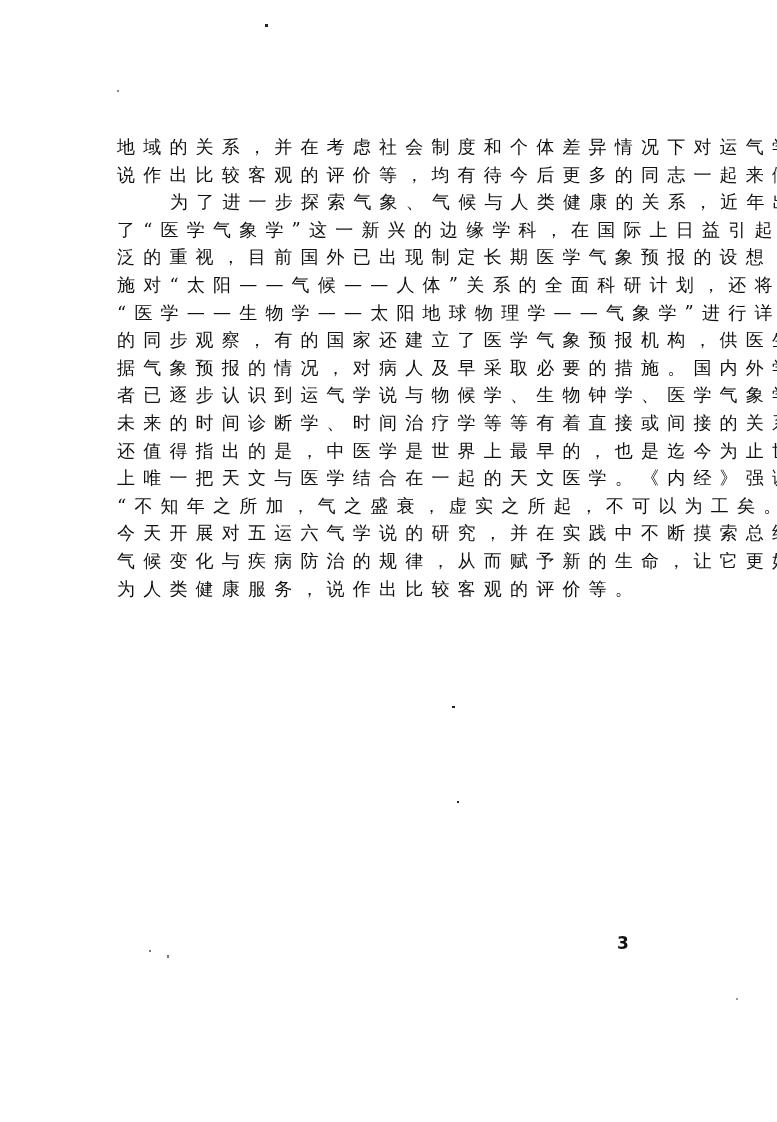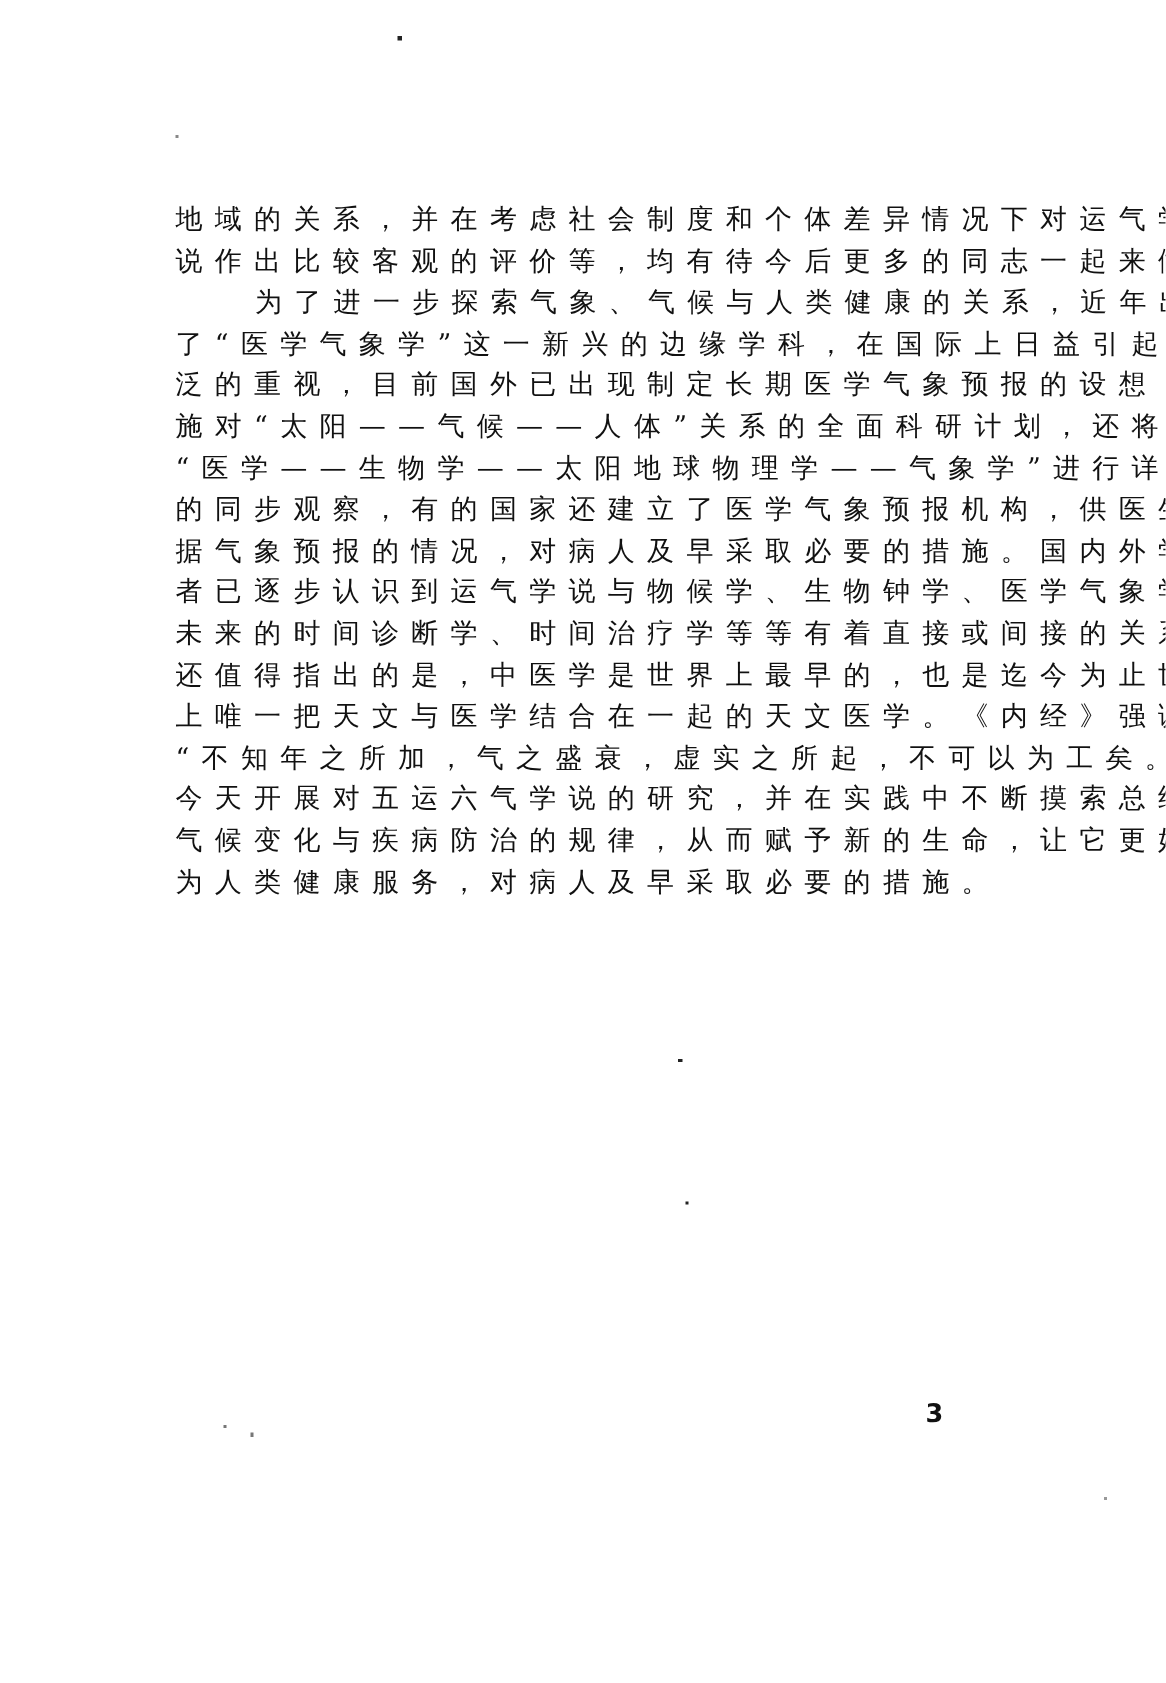--- a/index.html
+++ b/index.html
@@ -55,17 +55,17 @@
     <div class="line">“医学——生物学——太阳地球物理学——气象学”进行详尽</div>
     <div class="line">的同步观察，有的国家还建立了医学气象预报机构，供医生根</div>
     <div class="line">据气象预报的情况，对病人及早采取必要的措施。国内外学</div>
     <div class="line">者已逐步认识到运气学说与物候学、生物钟学、医学气象学及</div>
     <div class="line">未来的时间诊断学、时间治疗学等等有着直接或间接的关系。</div>
     <div class="line">还值得指出的是，中医学是世界上最早的，也是迄今为止世界</div>
     <div class="line">上唯一把天文与医学结合在一起的天文医学。《内经》强调</div>
     <div class="line">“不知年之所加，气之盛衰，虚实之所起，不可以为工矣。”因此</div>
     <div class="line">今天开展对五运六气学说的研究，并在实践中不断摸索总结</div>
     <div class="line">气候变化与疾病防治的规律，从而赋予新的生命，让它更好地</div>
-    <div class="line">为人类健康服务，对病人及早采取必要的措施。</div>
+    <div class="line">为人类健康服务，说作出比较客观的评价等。</div>
   </div>
 
   <div class="page-number">3</div>
 </div>
 
 </body></html>

